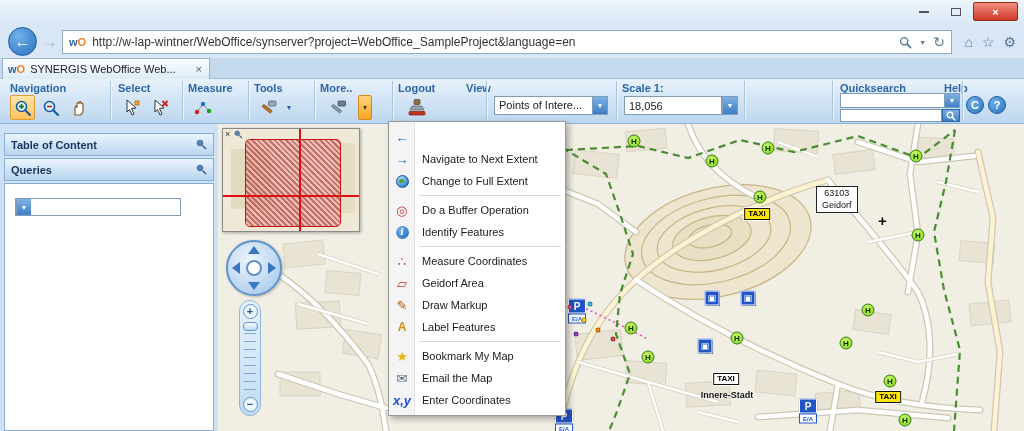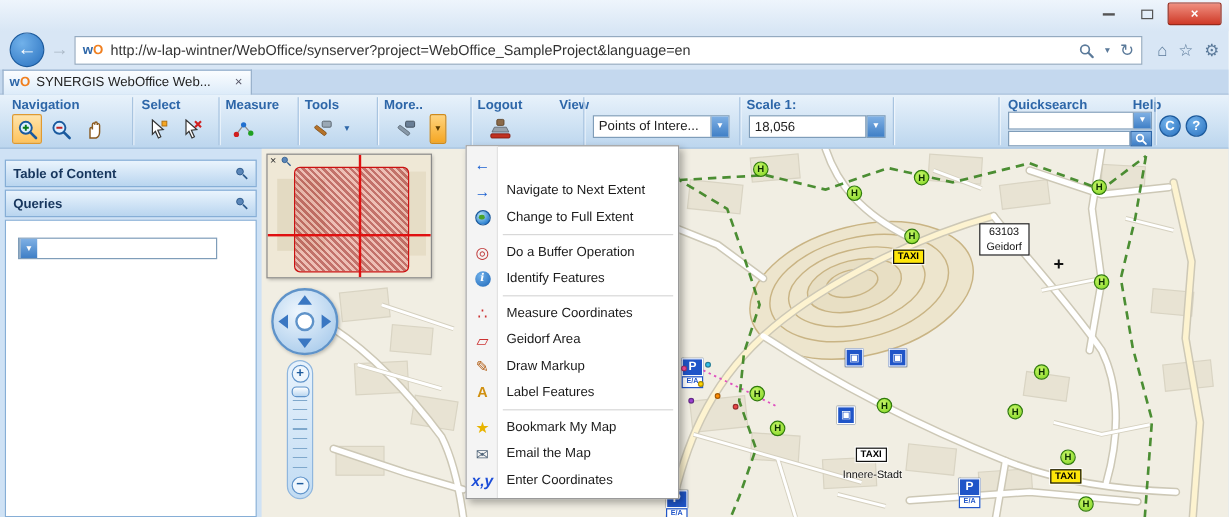--- a/index.html
+++ b/index.html
@@ -101,21 +101,21 @@
   .parking-sign { position:absolute; transform:translate(-50%,-50%); width:18px; text-align:center; }
   .p-top { background:#2055c8; color:#fff; font-weight:bold; font-size:10px; line-height:13px;
            border:1px solid #fff; box-shadow:0 0 1px #123; }
   .p-sub { background:#fff; color:#2055c8; font-weight:bold; font-size:6px; line-height:8px;
            border:1px solid #2055c8; }
   .poi-dot { position:absolute; transform:translate(-50%,-50%); width:5px; height:5px;
              border-radius:50%; border:1px solid rgba(0,0,0,.35); }
   .district-label { position:absolute; left:598px; top:62px; background:#fff; border:1px solid #222;
                     padding:1px 5px; font-size:9px; line-height:1.3; text-align:center; color:#111; }
   .inner-city-label { position:absolute; left:472px; top:266px; width:74px; text-align:center;
-                      font-size:9px; color:#111; text-shadow:0 0 2px #fff, 0 0 2px #fff; }
+                      font-size:9px; color:#111; text-shadow:0 0 2px #fff, 0 0 2px #fff;font-weight:bold; }
   .cross-marker { position:absolute; left:660px; top:88px; font-size:15px; font-weight:bold; color:#111; }
 
   
   .overview { position:absolute; left:4px; top:4px; width:138px; height:104px; background:#efe8d6;
               border:1px solid #8a8a8a; overflow:hidden; box-shadow:1px 1px 3px rgba(0,0,0,.3); }
   .ov-tex1 { position:absolute; left:8px; top:20px; width:40px; height:60px; background:#e3dac2; }
   .ov-tex2 { position:absolute; left:110px; top:14px; width:22px; height:70px; background:#e6ddc6; }
   .ov-shade { position:absolute; left:22px; top:10px; width:96px; height:88px; border-radius:5px;
               border:1px solid #cc1111;
               background:repeating-linear-gradient(45deg, rgba(165,35,35,.6) 0 2px, rgba(235,140,140,.45) 2px 4px); }

